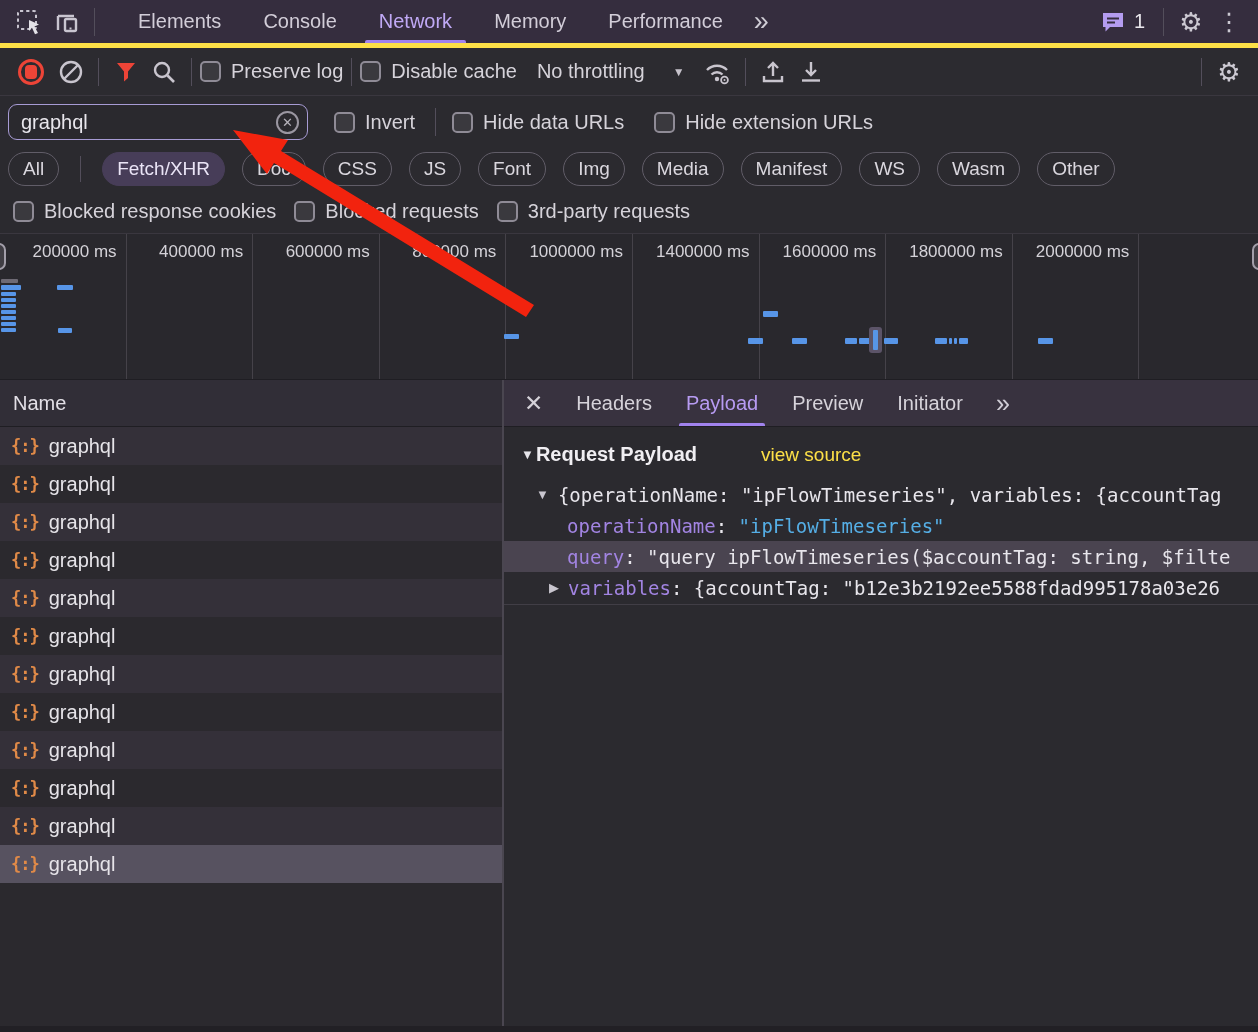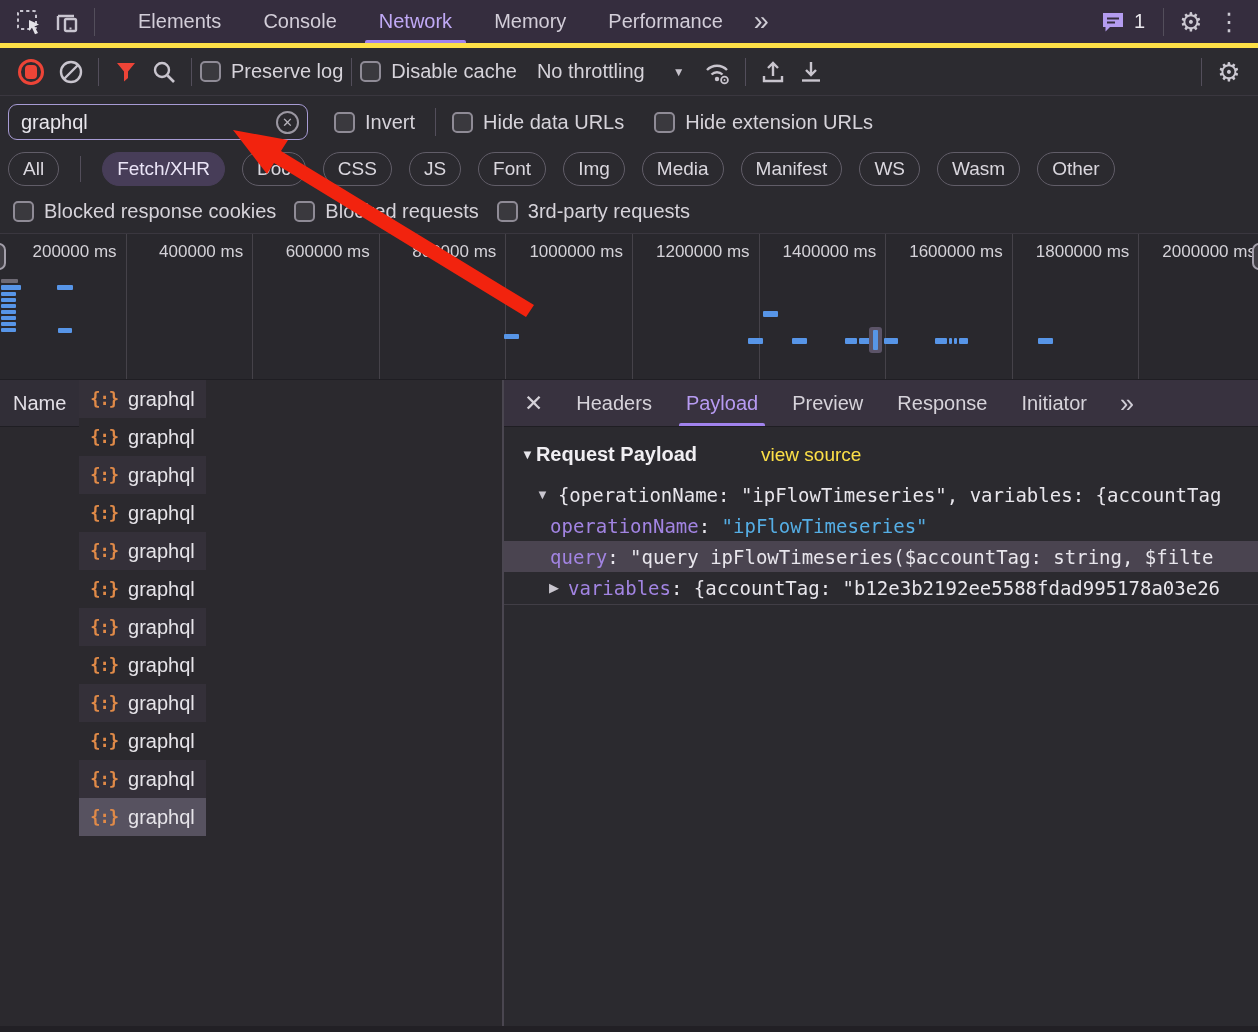--- a/index.html
+++ b/index.html
@@ -105,21 +105,21 @@
   .ov-marker { position:absolute; background:#5c5468; border-radius:3px; }
   .ov-marker-bar { position:absolute; background:#5795e7; border-radius:1px; }
   .ov-handle {
     position:absolute; top:9px; width:14px; height:27px; border:2px solid #a29ea9;
     border-radius:7px; background:#403e44;
   }
   .ov-handle.left { left:-8px; } .ov-handle.right { right:-8px; }
 
   
   .lower { display:flex; height:652px; }
-  .left-panel { width:502px; flex:0 0 502px; display:flex; background:#2b292e; overflow:hidden; }
+  .left-panel { width:502px; flex:0 0 502px; display:flex; flex-direction:column; background:#2b292e; overflow:hidden; }
   .name-header {
     height:47px; flex:0 0 47px; background:#312e37; border-bottom:1px solid #1f1e23;
     display:flex; align-items:center; padding:0 13px; font-size:20px; color:#e2dfe6;
   }
   .req-row { height:38px; flex:0 0 38px; display:flex; align-items:center; gap:10px; padding:0 11px; font-size:20px; color:#e6e4e9; }
   .req-row.alt { background:#343039; }
   .req-row.sel { background:#575260; }
   .json-icon {
     font-family:"DejaVu Sans Mono", monospace; font-weight:bold; font-size:17px;
     color:#e08a48; letter-spacing:-1px; flex:0 0 auto;
@@ -149,21 +149,21 @@
   .p-header { display:flex; align-items:center; margin:16px 0 13px; padding-left:17px; }
   .p-caret { font-size:13px; color:#e6e4ea; margin-right:2px; }
   .p-title { font-size:20px; font-weight:bold; color:#f0eef2; }
   .view-source { font-size:19px; color:#fde047; margin-left:64px; }
   .p-line {
     height:31px; display:flex; align-items:center; white-space:pre; overflow:hidden;
     font-family:"DejaVu Sans Mono", monospace; font-size:19px; color:#e8e6ec;
   }
   .p-line.hl { background:#4a4450; }
   .lv-summary { padding-left:32px; }
-  .lv-child { padding-left:46px; }
+  .lv-child { padding-left:63px; }
   .lv-collapsed { padding-left:45px; }
   .tree-caret { font-size:13px; color:#c9c6cf; margin-right:9px; font-family:"Liberation Sans",sans-serif; }
   .seg-key { color:#a284e2; }
   .seg-string { color:#55aee5; }
   .seg-plain { color:#e8e6ec; }
   .p-divider { height:1px; background:#413e46; margin-top:1px; }
 
   .bottom-edge { position:absolute; left:0; right:0; bottom:0; height:6px; background:#222025; }
 
   
@@ -342,23 +342,20 @@
           <span class="ov-label">400000 ms</span>
         </div>
         <div class="ov-col">
           <span class="ov-label">600000 ms</span>
         </div>
         <div class="ov-col">
           <span class="ov-label">800000 ms</span>
         </div>
         <div class="ov-col">
           <span class="ov-label">1000000 ms</span>
-        </div>
-        <div class="ov-col">
-          <span class="ov-label">1200000 ms</span>
         </div>
         <div class="ov-col">
           <span class="ov-label">1400000 ms</span>
         </div>
         <div class="ov-col">
           <span class="ov-label">1600000 ms</span>
         </div>
         <div class="ov-col">
           <span class="ov-label">1800000 ms</span>
         </div>
@@ -456,21 +453,20 @@
         </div>
     </div>
     <div class="panel-div"></div>
     <div class="right-panel">
       <div class="detail-tabs">
         <span class="close-x">✕</span>
         <div style="display:flex;height:100%">
             <div class="dtab">Headers</div>
             <div class="dtab active">Payload</div>
             <div class="dtab">Preview</div>
-            <div class="dtab">Response</div>
             <div class="dtab">Initiator</div>
           </div>
         <div class="chevrons">
           <span>»</span>
         </div>
       </div>
       <div class="payload">
         <div class="p-header">
           <span class="p-caret">▼</span>
           <span class="p-title">Request Payload</span>

